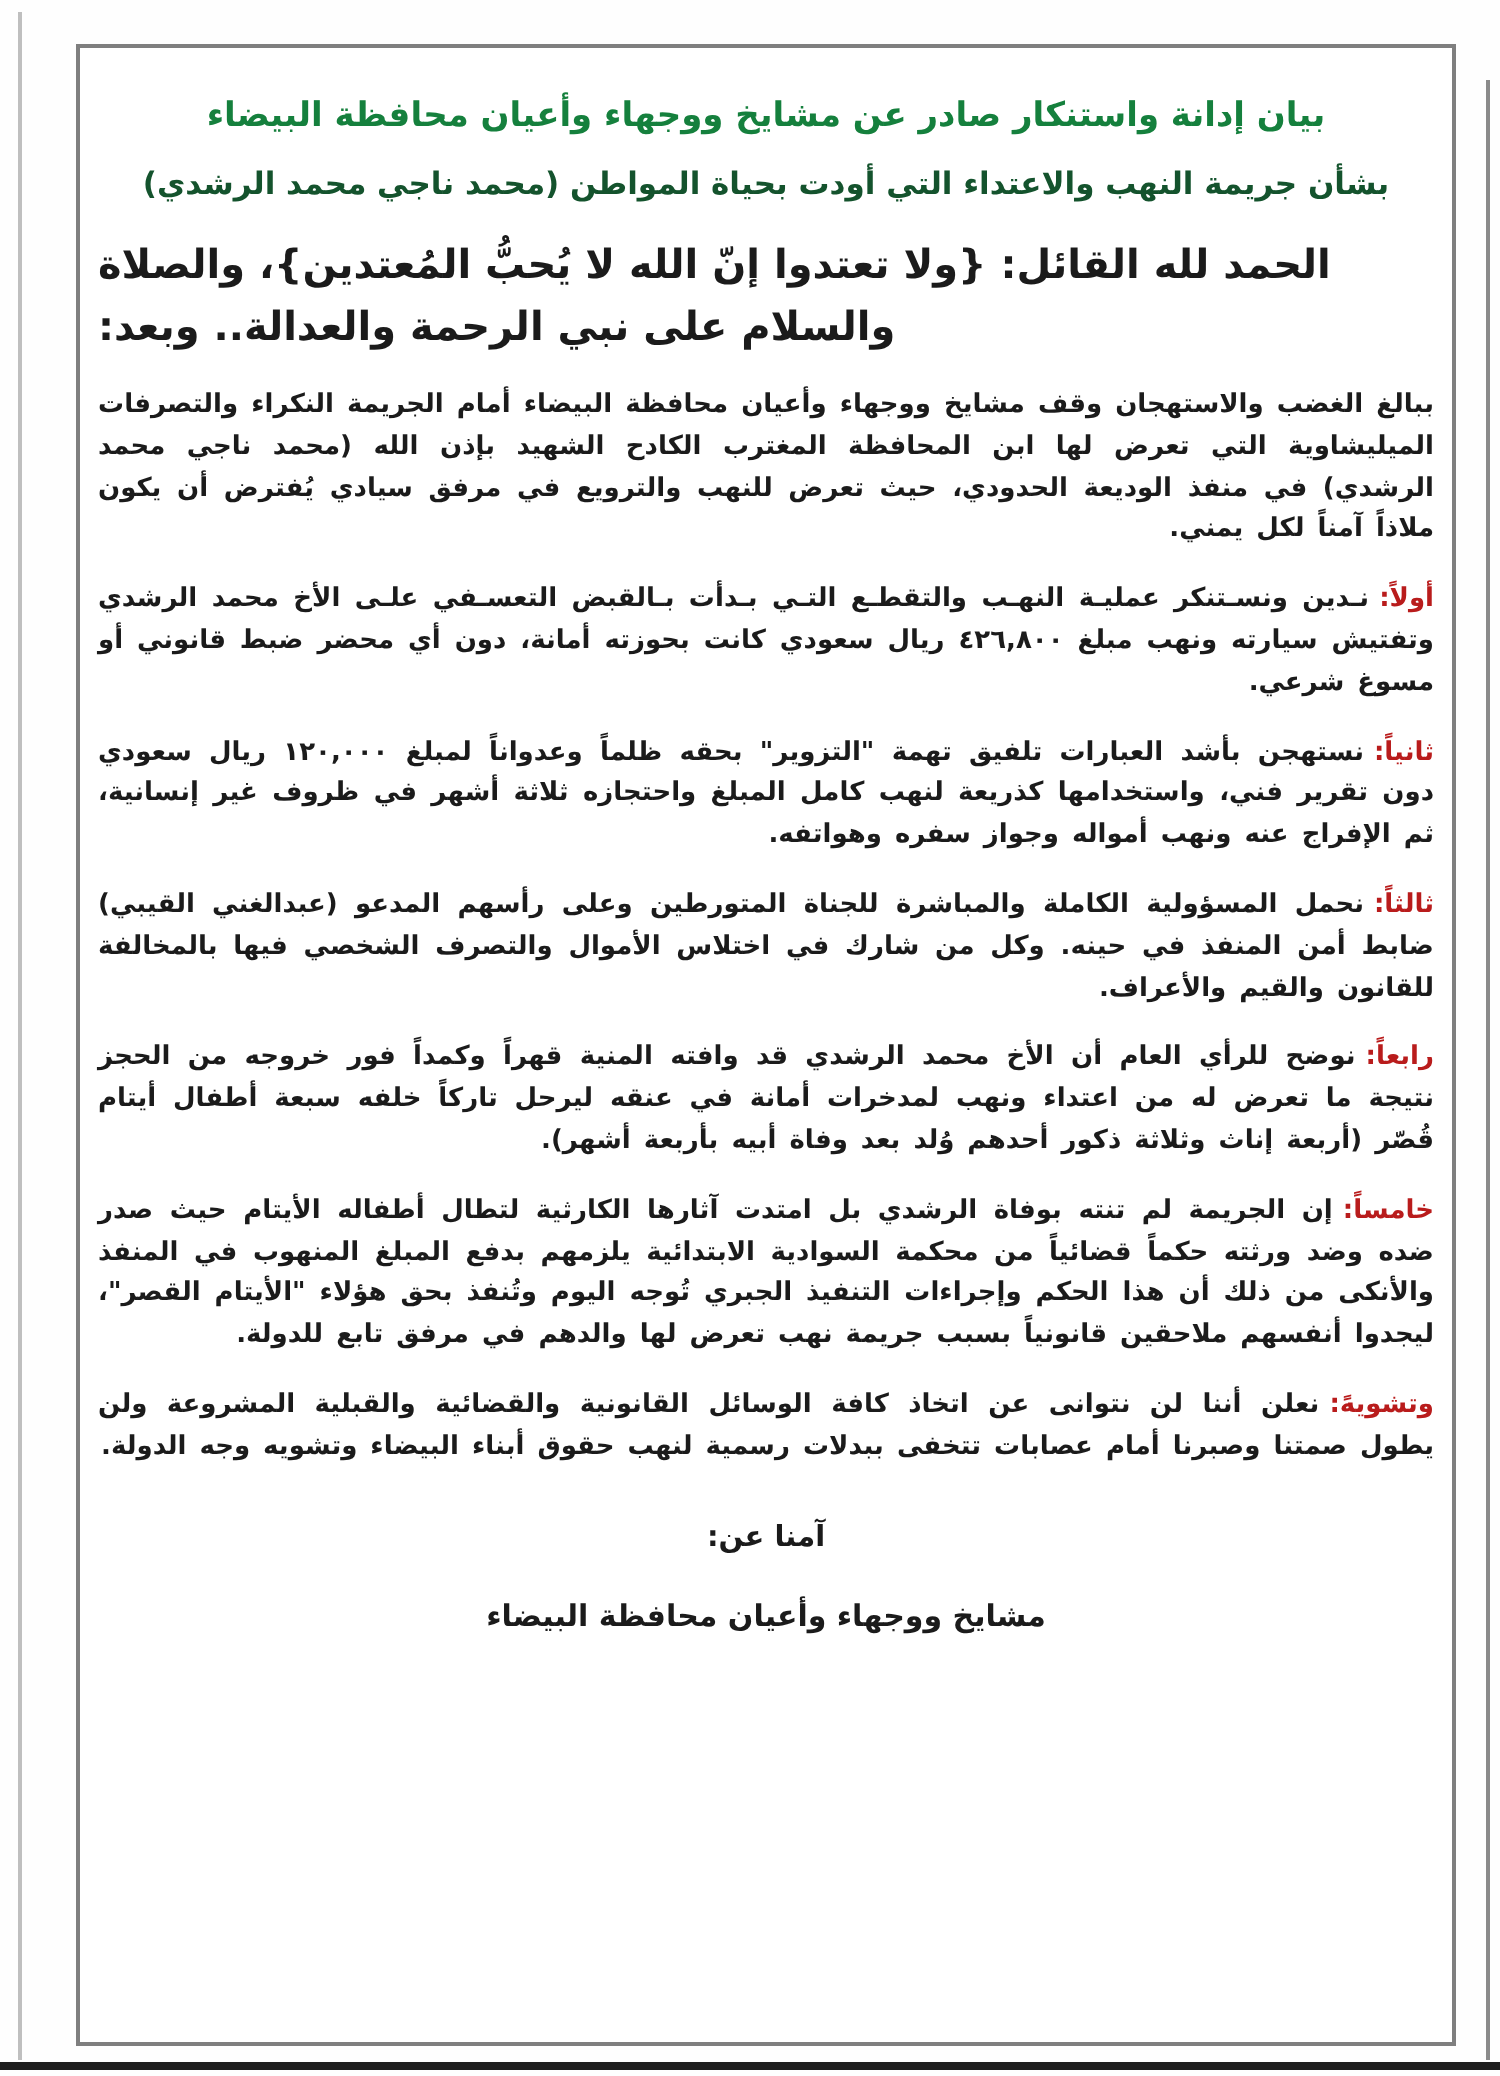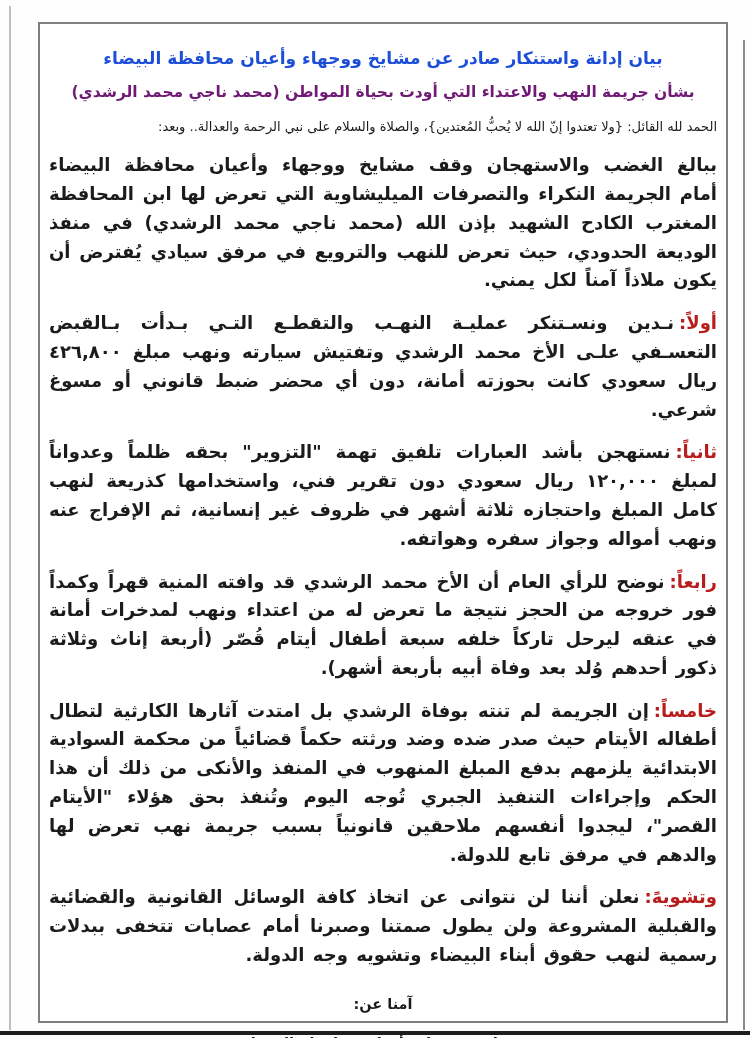--- a/index.html
+++ b/index.html
@@ -34,38 +34,38 @@
     width:690px;height:1001px;
     border:2px solid #7f7f7f;
     box-sizing:border-box;
     padding:12px 9px 0 9px;
     background:#ffffff;
     direction:rtl;
     color:#1b1b1b;
   }
   .title{
     font-size:17px;font-weight:bold;
-    color:#1d4ed8;
+    color:#15803d;
     text-align:center;
     margin:12px 0 0 0;
   }
   .subtitle{
     font-size:15.5px;font-weight:bold;
-    color:#701a75;
+    color:#14532d;
     text-align:center;
     margin:15px 0 0 0;
   }
   .preamble{
-    font-size:13px;font-weight:normal;
-    text-align:right;
+    font-size:20px;font-weight:bold;
+    text-align:left;
     margin:16px 0 0 0;
     line-height:1.55;
   }
   .para{
-    font-size:18px;font-weight:bold;
+    font-size:13px;font-weight:bold;
     line-height:1.6;
     text-align:justify;
     word-spacing:2px;
     margin:14px 0 0 0;
   }
   .item-label{
     color:#b91c1c;
     margin-left:5px;
   }
   .center{text-align:center;}
@@ -92,20 +92,21 @@
     <div class="subtitle">بشأن جريمة النهب والاعتداء التي أودت بحياة المواطن (محمد ناجي محمد الرشدي)</div>
 
     <p class="preamble">الحمد لله القائل: {ولا تعتدوا إنّ الله لا يُحبُّ المُعتدين}، والصلاة والسلام على نبي الرحمة والعدالة.. وبعد:</p>
 
     <p class="para">ببالغ الغضب والاستهجان وقف مشايخ ووجهاء وأعيان محافظة البيضاء أمام الجريمة النكراء والتصرفات الميليشاوية التي تعرض لها ابن المحافظة المغترب الكادح الشهيد بإذن الله (محمد ناجي محمد الرشدي) في منفذ الوديعة الحدودي، حيث تعرض للنهب والترويع في مرفق سيادي يُفترض أن يكون ملاذاً آمناً لكل يمني.</p>
 
     <p class="para"><span class="item-label">أولاً:</span><span>نـدين ونسـتنكر عمليـة النهـب والتقطـع التـي بـدأت بـالقبض التعسـفي علـى الأخ محمد الرشدي وتفتيش سيارته ونهب مبلغ ٤٢٦,٨٠٠ ريال سعودي كانت بحوزته أمانة، دون أي محضر ضبط قانوني أو مسوغ شرعي.</span></p>
 
     <p class="para"><span class="item-label">ثانياً:</span><span>نستهجن بأشد العبارات تلفيق تهمة "التزوير" بحقه ظلماً وعدواناً لمبلغ ١٢٠,٠٠٠ ريال سعودي دون تقرير فني، واستخدامها كذريعة لنهب كامل المبلغ واحتجازه ثلاثة أشهر في ظروف غير إنسانية، ثم الإفراج عنه ونهب أمواله وجواز سفره وهواتفه.</span></p>
 
+    <p class="para"><span class="item-label">ثالثاً:</span><span>نحمل المسؤولية الكاملة والمباشرة للجناة المتورطين وعلى رأسهم المدعو (عبدالغني القيبي) ضابط أمن المنفذ في حينه. وكل من شارك في اختلاس الأموال والتصرف الشخصي فيها بالمخالفة للقانون والقيم والأعراف.</span></p>
 
     <p class="para"><span class="item-label">رابعاً:</span><span>نوضح للرأي العام أن الأخ محمد الرشدي قد وافته المنية قهراً وكمداً فور خروجه من الحجز نتيجة ما تعرض له من اعتداء ونهب لمدخرات أمانة في عنقه ليرحل تاركاً خلفه سبعة أطفال أيتام قُصّر (أربعة إناث وثلاثة ذكور أحدهم وُلد بعد وفاة أبيه بأربعة أشهر).</span></p>
 
     <p class="para"><span class="item-label">خامساً:</span><span>إن الجريمة لم تنته بوفاة الرشدي بل امتدت آثارها الكارثية لتطال أطفاله الأيتام حيث صدر ضده وضد ورثته حكماً قضائياً من محكمة السوادية الابتدائية يلزمهم بدفع المبلغ المنهوب في المنفذ والأنكى من ذلك أن هذا الحكم وإجراءات التنفيذ الجبري تُوجه اليوم وتُنفذ بحق هؤلاء "الأيتام القصر"، ليجدوا أنفسهم ملاحقين قانونياً بسبب جريمة نهب تعرض لها والدهم في مرفق تابع للدولة.</span></p>
 
 
     <p class="para"><span class="item-label">وتشويهً:</span><span>نعلن أننا لن نتوانى عن اتخاذ كافة الوسائل القانونية والقضائية والقبلية المشروعة ولن يطول صمتنا وصبرنا أمام عصابات تتخفى ببدلات رسمية لنهب حقوق أبناء البيضاء وتشويه وجه الدولة.</span></p>
 
     <p class="center issued">آمنا عن:</p>
     <p class="center issuer">مشايخ ووجهاء وأعيان محافظة البيضاء</p>

